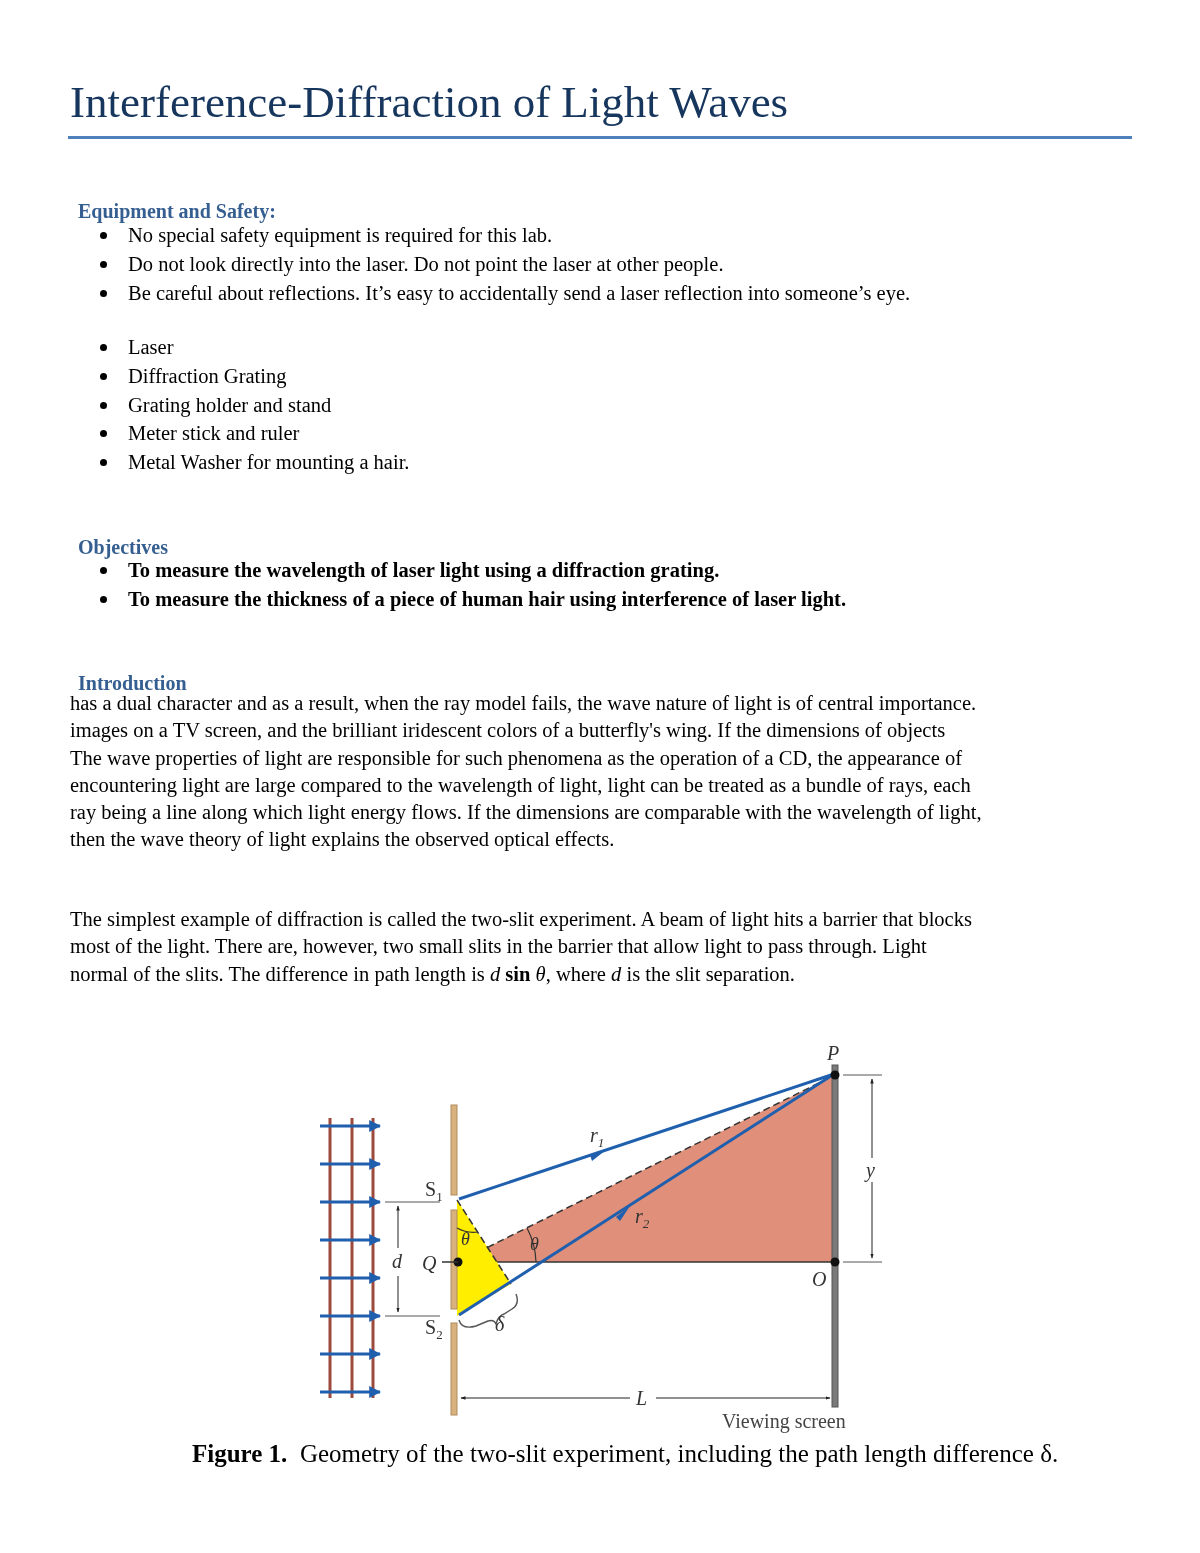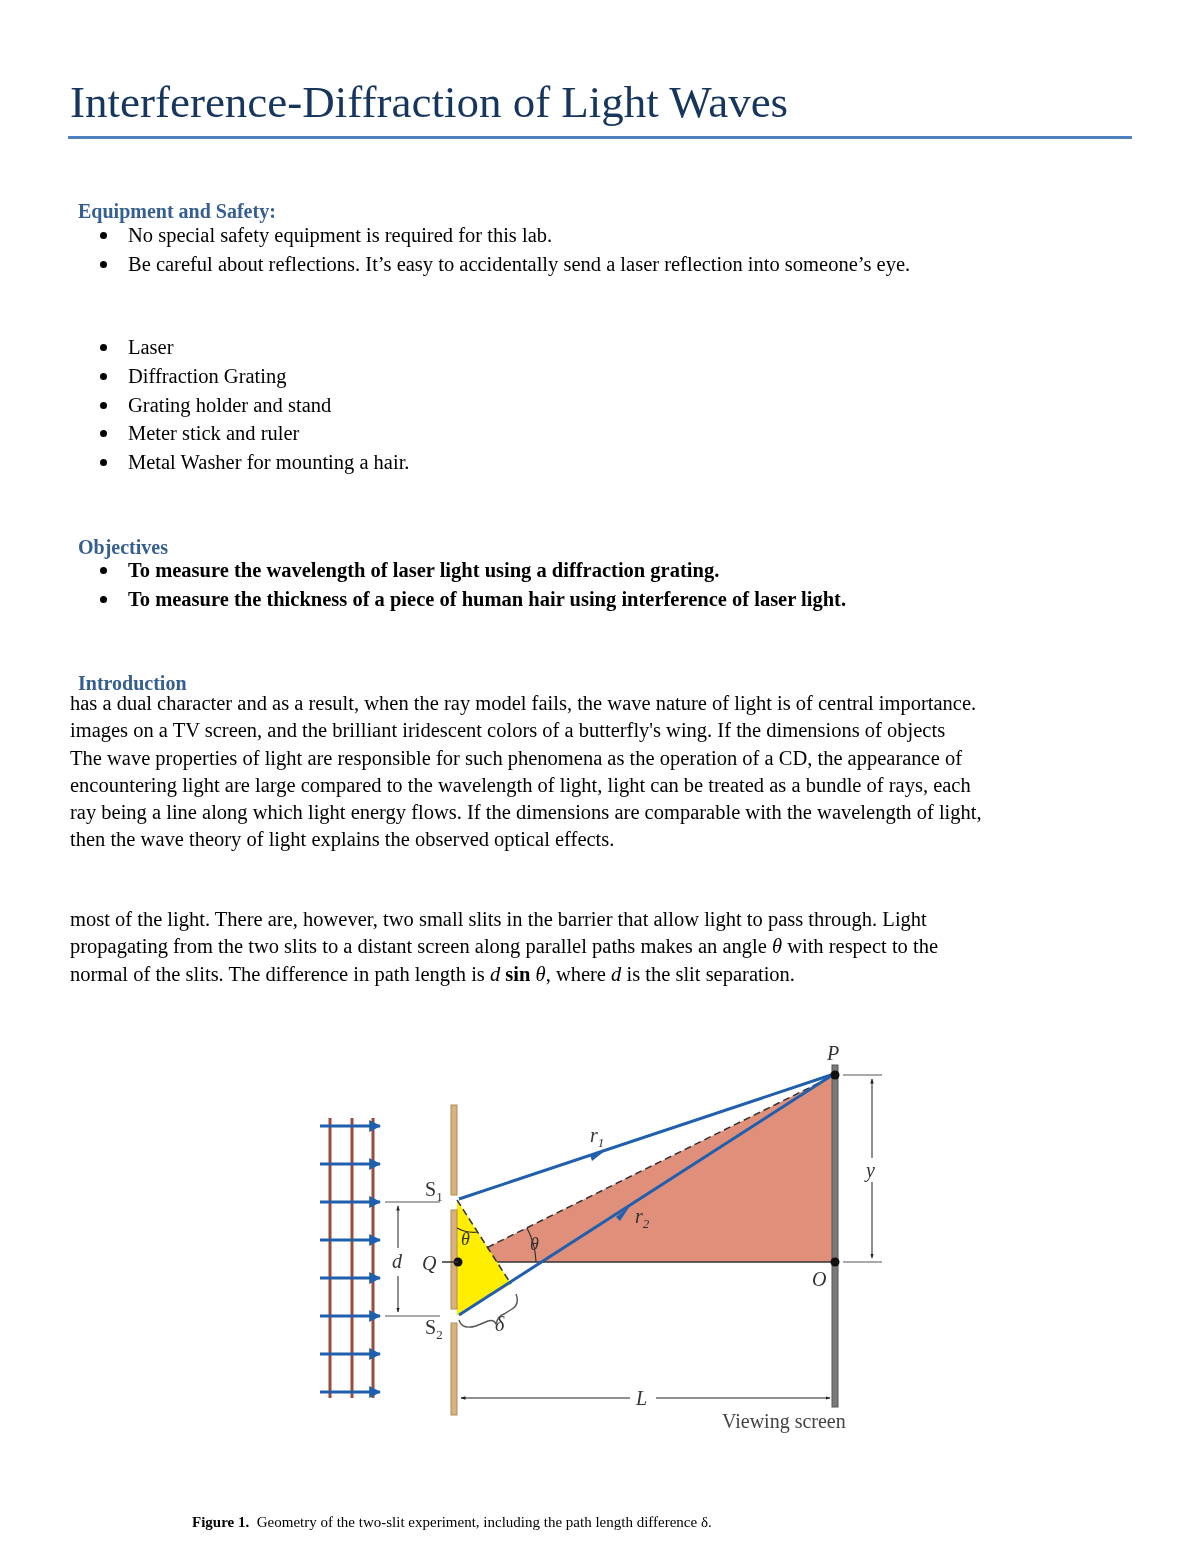--- a/index.html
+++ b/index.html
@@ -10,35 +10,36 @@
              line-height: 56px; margin: 0; font-weight: normal; }
     .title-rule { position: absolute; left: 68px; top: 136px; width: 1064px; height: 3px; background: #4f81bd; }
     .h2 { position: absolute; left: 70px; font-size: 20px; font-weight: bold; color: #365f91; line-height: 30px; margin: 8px; }
     ul.bullets { position: absolute; left: 56px; margin: 0; padding: 0; list-style: none; }
     ul.bullets li { position: relative; padding-left: 72px; font-size: 20.5px; line-height: 28.8px; white-space: nowrap; }
     ul.bullets li::before { content: ""; position: absolute; left: 44px; top: 11px; width: 7px; height: 7px;
                             border-radius: 50%; background: #000; }
     .para { position: absolute; left: 70px; width: 1060px; font-size: 20.5px; line-height: 27.3px; margin: 0; }
     .para .line { display: block; white-space: nowrap; }
     .figure { position: absolute; left: 300px; top: 1035px; width: 620px; height: 405px; }
-    .caption { position: absolute; left: 192px; top: 1508px; font-size: 15px; line-height: 28px; white-space: nowrap; }
+    .caption { position: absolute; left: 192px; top: 1440px; font-size: 25px; line-height: 28px; white-space: nowrap; }
     .caption b { font-weight: bold; }
     .fig-label { font-family: "Liberation Serif", "DejaVu Serif", serif; }
   </style>
 </head>
 <body>
 
 <div class="page">
 
   <h1 class="title">Interference-Diffraction of Light Waves</h1>
   <div class="title-rule"></div>
 
   <h2 class="h2" style="top:188px;">Equipment and Safety:</h2>
   <ul class="bullets" style="top:221px;">
     <li>No special safety equipment is required for this lab.</li>
+    <li>Do not look directly into the laser.  Do not point the laser at other people.</li>
     <li>Be careful about reflections.  It’s easy to accidentally send a laser reflection into someone’s eye.</li>
   </ul>
   <ul class="bullets" style="top:333px;">
     <li>Laser</li>
     <li>Diffraction Grating</li>
     <li>Grating holder and stand</li>
     <li>Meter stick and ruler</li>
     <li>Metal Washer for mounting a hair.</li>
   </ul>
 
@@ -51,22 +52,22 @@
   <h2 class="h2" style="top:660px;">Introduction</h2>
   <p class="para" style="top:690px;">
     <span class="line">has a dual character and as a result, when the ray model fails, the wave nature of light is of central importance.</span>
     <span class="line">images on a TV screen, and the brilliant iridescent colors of a butterfly's wing. If the dimensions of objects</span>
     <span class="line">The wave properties of light are responsible for such phenomena as the operation of a CD, the appearance of</span>
     <span class="line">encountering light are large compared to the wavelength of light, light can be treated as a bundle of rays, each</span>
     <span class="line">ray being a line along which light energy flows. If the dimensions are comparable with the wavelength of light,</span>
     <span class="line">then the wave theory of light explains the observed optical effects.</span>
   </p>
   <p class="para" style="top:906px;">
+    <span class="line">The simplest example of diffraction is called the two-slit experiment.  A beam of light hits a barrier that blocks</span>
     <span class="line">most of the light.  There are, however, two small slits in the barrier that allow light to pass through.  Light</span>
-    <span class="line"><span>propagating from the two slits to a distant screen along parallel paths makes an angle </span><i>θ</i><span> with respect to the</span></span>
     <span class="line"><span>normal of the slits. The difference in path length is </span><i>d</i><b> sin </b><i>θ</i><span>, where </span><i>d</i><span> is the slit separation.</span></span>
   </p>
 
   <svg class="figure" viewBox="300 1035 620 405" xmlns="http://www.w3.org/2000/svg">
     <defs>
       <marker id="blueArrow" viewBox="0 0 10 10" refX="9" refY="5" markerWidth="4" markerHeight="4" orient="auto">
         <path d="M0,0 L10,5 L0,10 z" fill="#1f5fae"></path>
       </marker>
       <marker id="blackArrow" viewBox="0 0 10 10" refX="9" refY="5" markerWidth="5" markerHeight="5" orient="auto">
         <path d="M0,1.5 L10,5 L0,8.5 z" fill="#222"></path>

